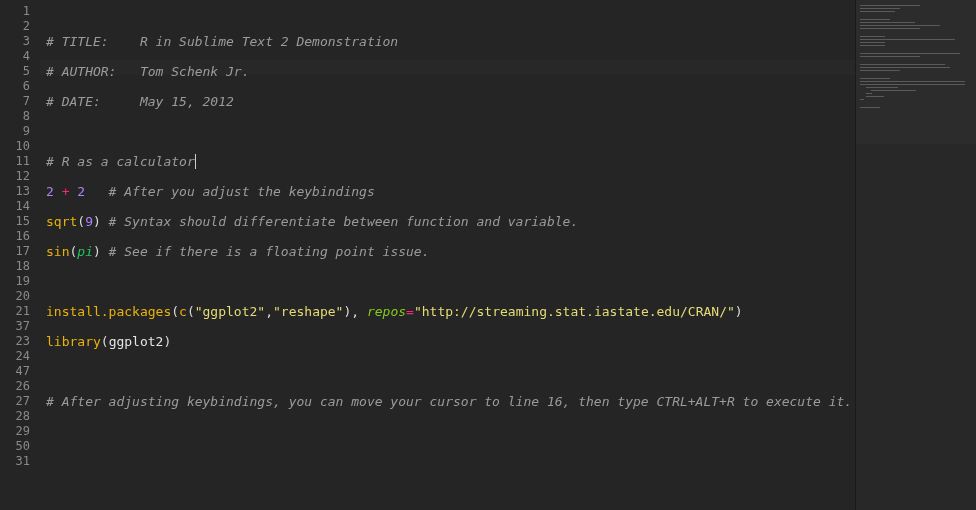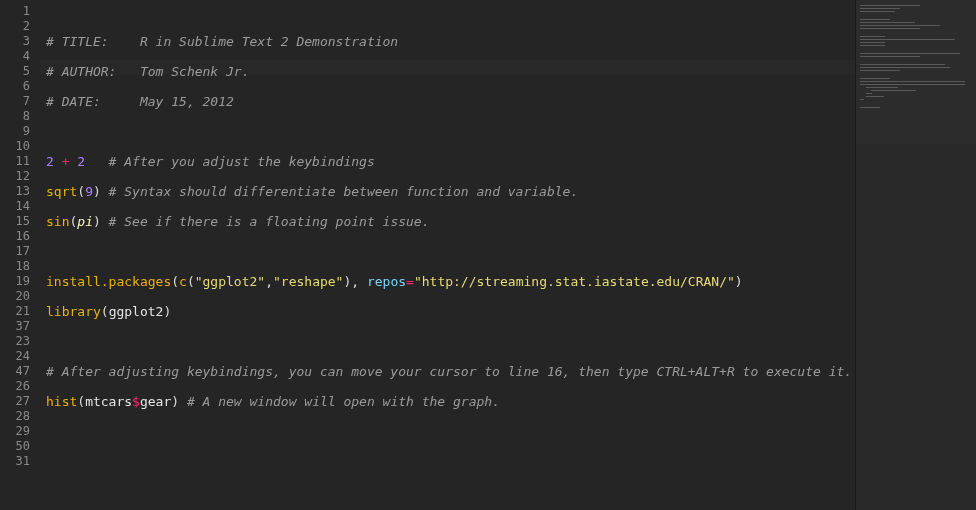--- a/index.html
+++ b/index.html
@@ -7,25 +7,25 @@
 .gutter{width:40px;background:#252525;padding-top:4px;text-align:right}
 .gutter div{font-size:12px;line-height:15px;color:#8a8a8a;padding-right:10px}
 .code{position:relative;flex:1;background:#252525;padding-top:4px;padding-left:6px;font-size:13px;line-height:15px;white-space:pre}
 .minimap{width:120px;background:#282828;position:relative;border-left:1px solid #1a1a1a}
 .mm-view{position:absolute;top:0;left:0;right:0;height:144px;background:rgba(255,255,255,0.02)}
 .mm-ln{position:absolute;height:1px;background:#5a5a5a;left:4px}
 .c{color:#9b9b9b;font-style:italic}
 .n{color:#ae81ff}
 .o{color:#f92672}
 .s{color:#e6db74}
-.kw{color:#fef9c3;font-style:italic}
+.kw{color:#22c55e;font-style:italic}
 .f{color:#eab308}
 .p{color:#ddd}
 .id{color:#e5e5e5}
-.par{color:#7dd3fc;}
+.par{color:#84cc16;font-style:italic}
 .cursor{border-left:1px solid #ccc}
 .curline{position:absolute;left:0;right:0;background:rgba(255,255,255,0.015);height:15px;pointer-events:none}
 </style>
 </head>
 <body>
 
 <div class="editor">
   <div class="gutter">
     <div>1</div>
     <div>2</div>
@@ -58,29 +58,29 @@
     <div>29</div>
     <div>50</div>
     <div>31</div>
   </div>
   <div class="code">
 <div class="curline" style="top:60px"></div>
 <div><span class="c"># TITLE:    R in Sublime Text 2 Demonstration</span></div>
 <div><span class="c"># AUTHOR:   Tom Schenk Jr.</span></div>
 <div><span class="c"># DATE:     May 15, 2012</span></div>
 <div> </div>
+<div><span class="c"># R as a calculator</span><span class="cursor"></span></div>
 <div><span class="n">2</span><span class="o"> + </span><span class="n">2</span><span class="c">   # After you adjust the keybindings</span></div>
 <div><span class="f">sqrt</span><span class="p">(</span><span class="n">9</span><span class="p">)</span><span class="c"> # Syntax should differentiate between function and variable.</span></div>
 <div><span class="f">sin</span><span class="p">(</span><span class="kw">pi</span><span class="p">)</span><span class="c"> # See if there is a floating point issue.</span></div>
 <div> </div>
 <div><span class="f">install.packages</span><span class="p">(</span><span class="f">c</span><span class="p">(</span><span class="s">"ggplot2"</span><span class="p">,</span><span class="s">"reshape"</span><span class="p">), </span><span class="par">repos</span><span class="o">=</span><span class="s">"http://streaming.stat.iastate.edu/CRAN/"</span><span class="p">)</span></div>
 <div><span class="f">library</span><span class="p">(</span><span class="id">ggplot2</span><span class="p">)</span></div>
 <div> </div>
 <div><span class="c"># After adjusting keybindings, you can move your cursor to line 16, then type CTRL+ALT+R to execute it.</span></div>
-<div><span class="f">hist</span><span class="p">(</span><span class="id">mtcars</span><span class="o">$</span><span class="id">gear</span><span class="p">)</span><span class="c"> # A new window will open with the graph.</span></div>
 
 
 
 
 
 
 
 
 
 

